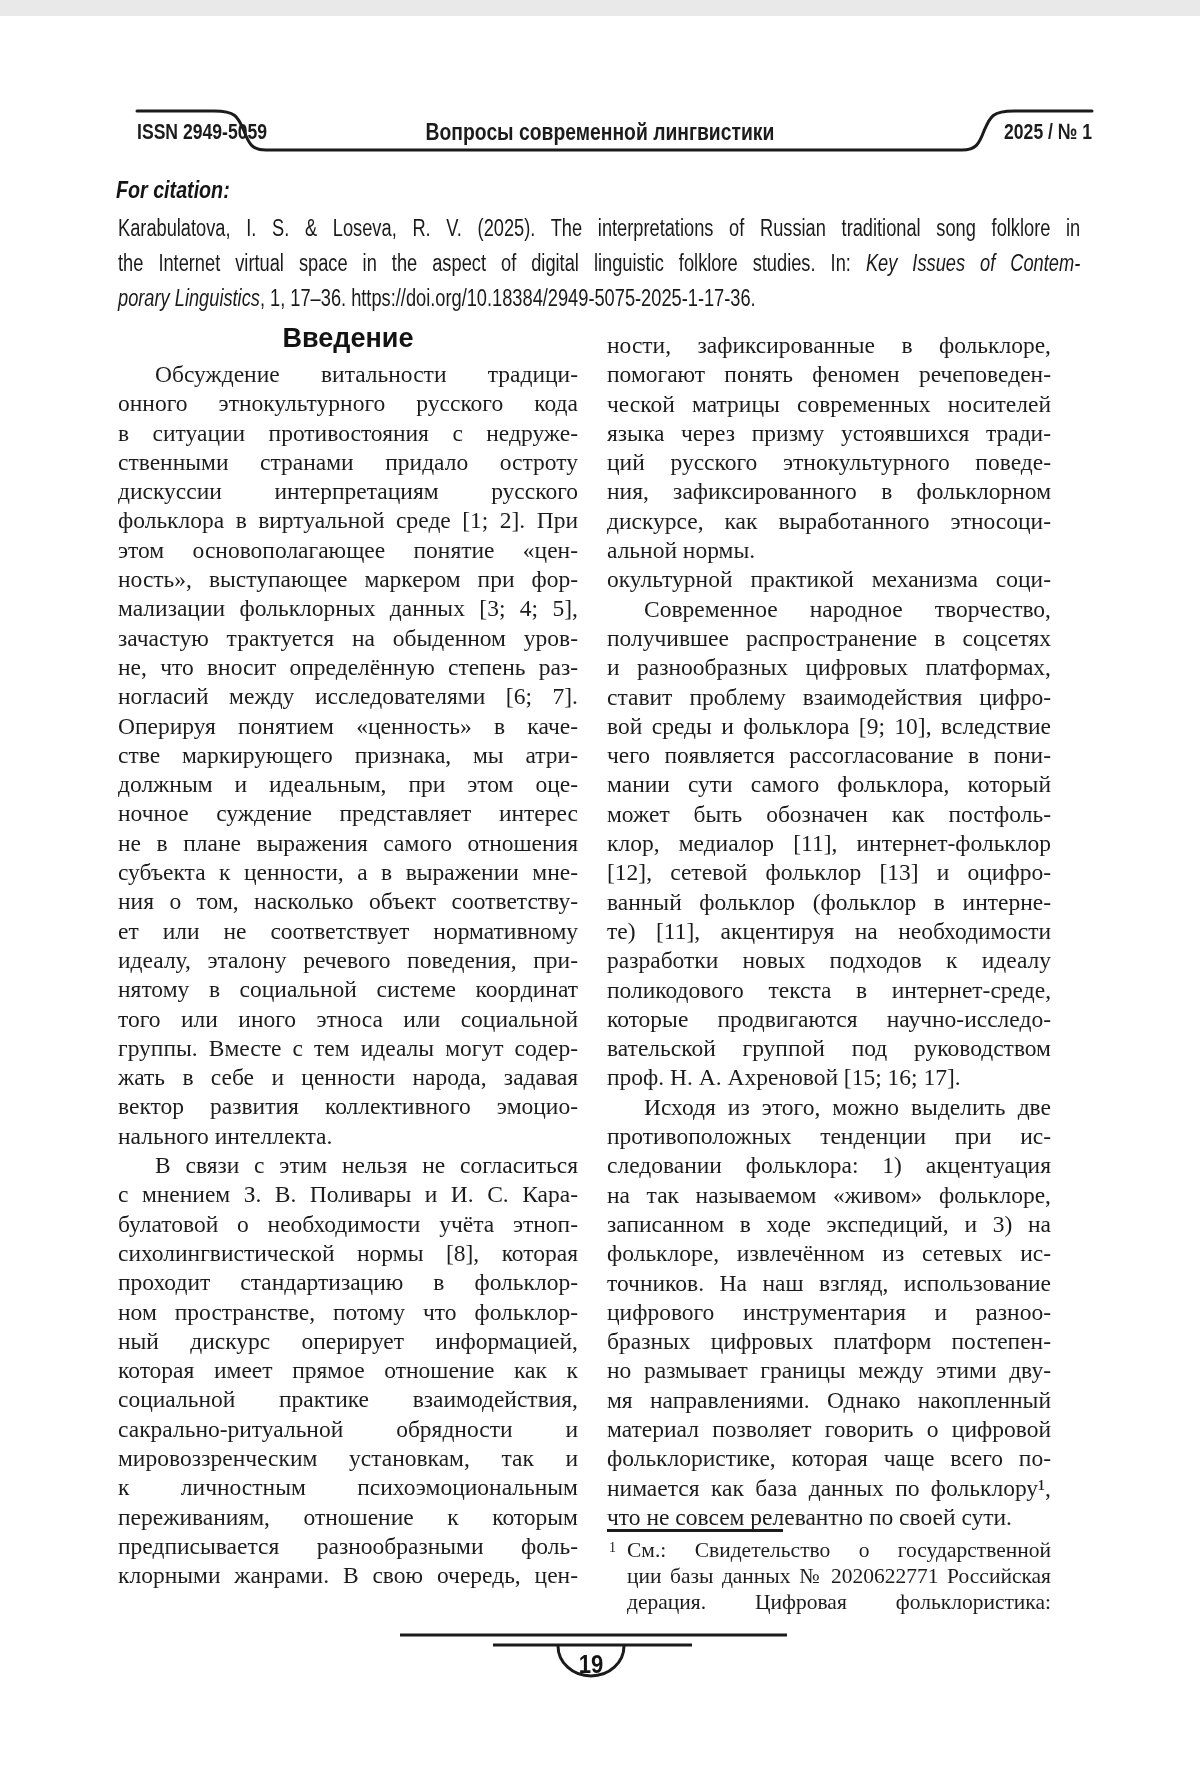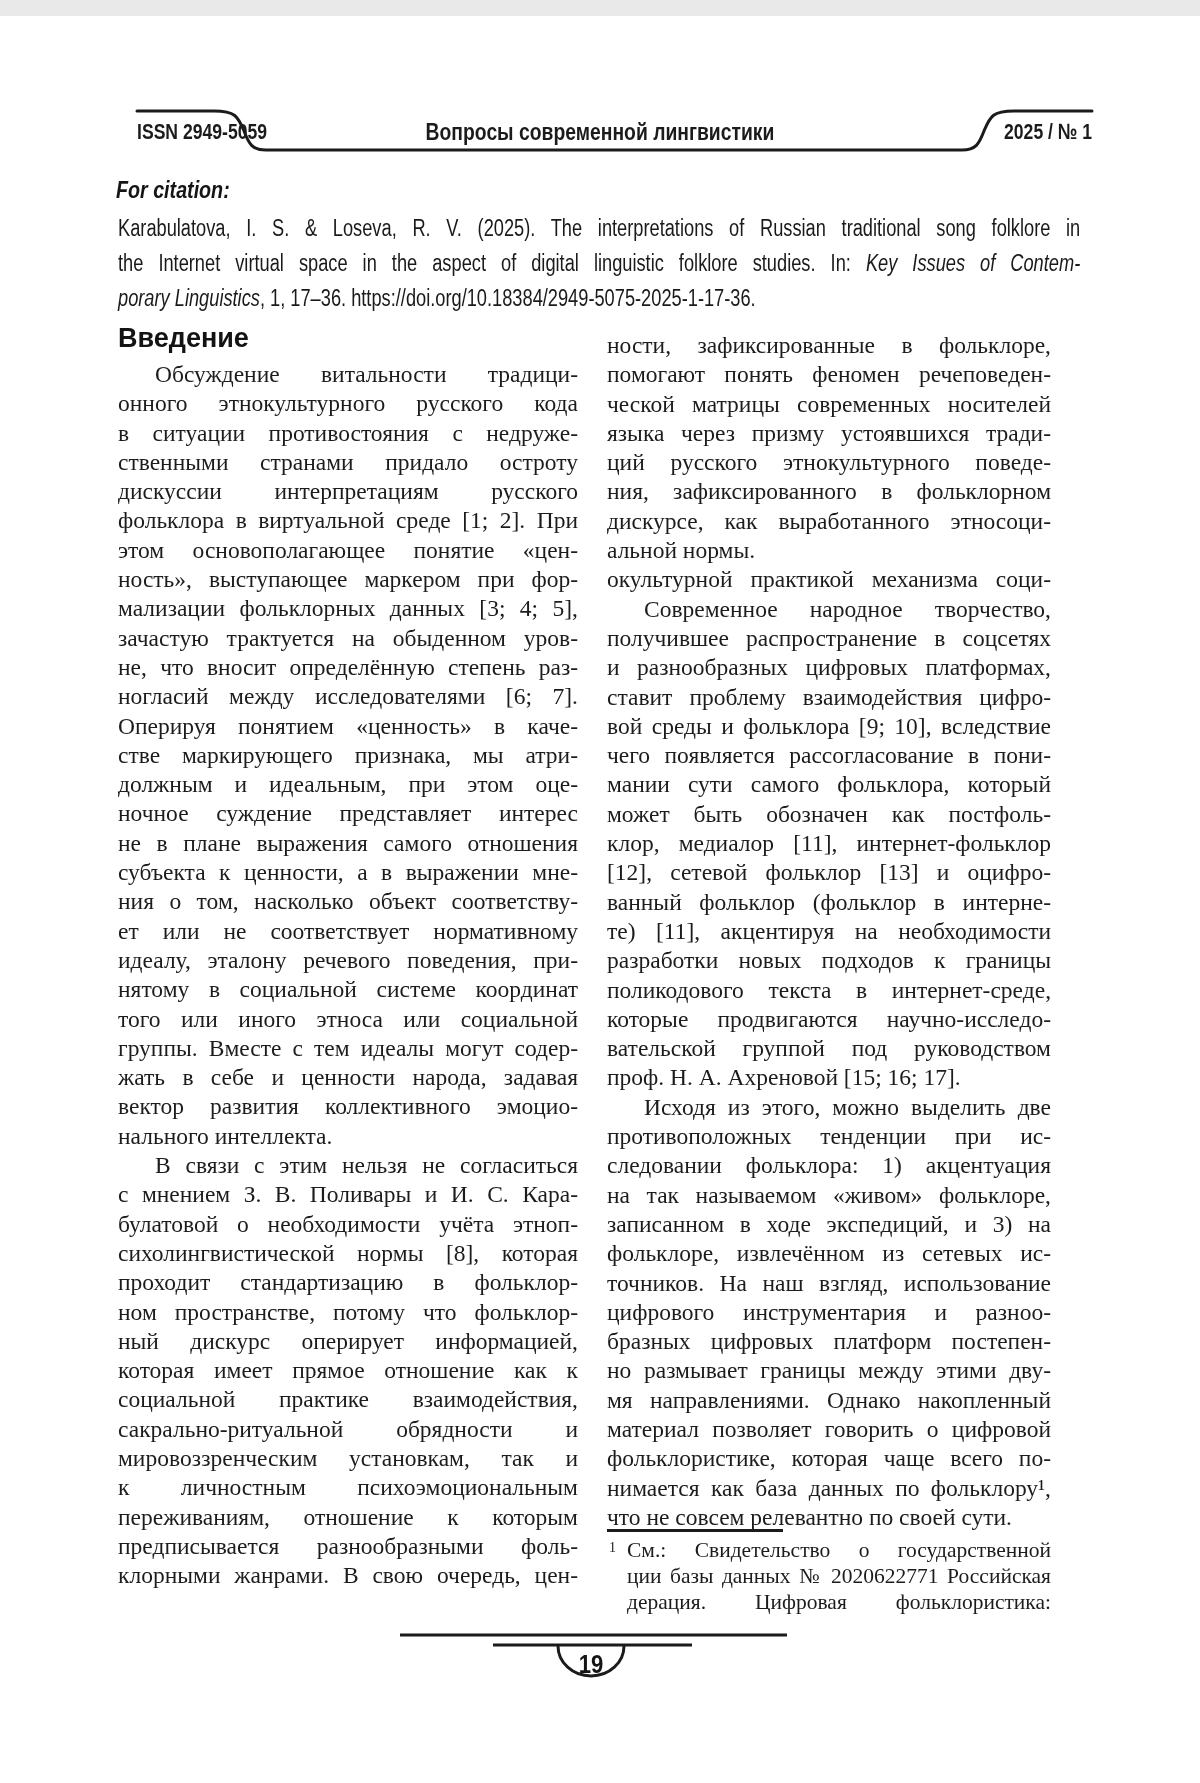--- a/index.html
+++ b/index.html
@@ -30,21 +30,21 @@
     font-size:23.5px;line-height:35px;color:#1a1a1a;
   }
   .cit-line{text-align:justify;text-align-last:justify;}
   .cit-line.no-j{text-align-last:left;}
   .cit-line .it{font-style:italic;}
   
   .col{position:absolute;font-size:23.5px;line-height:29.3px;color:#1c1c1c;}
   .col-left{left:118px;top:303px;width:460px;}
   .col-right{left:607px;top:315px;width:444px;}
   .sec-title{
-    height:41px;line-height:38px;text-align:left;
+    height:41px;line-height:38px;text-align:center;
     font-family:"Liberation Sans","DejaVu Sans",sans-serif;
     font-weight:bold;font-size:27px;color:#131313;
   }
   .bline{height:29.3px;overflow:hidden;text-align:justify;text-align-last:justify;}
   .bline.no-j{text-align-last:left;}
   .bline.ind{text-indent:37px;}
   
   .fn-sep{position:absolute;left:607px;top:1513px;width:176px;height:3px;background:#1b1b1b;}
   .footnote{position:absolute;left:607px;top:1522px;width:444px;font-size:21.5px;line-height:25.8px;color:#1c1c1c;}
   .fn-lines{margin-left:20px;}
@@ -141,21 +141,21 @@
         <div class="bline">и разнообразных цифровых платформах,</div>
         <div class="bline">ставит проблему взаимодействия цифро-</div>
         <div class="bline">вой среды и фольклора [9; 10], вследствие</div>
         <div class="bline">чего появляется рассогласование в пони-</div>
         <div class="bline">мании сути самого фольклора, который</div>
         <div class="bline">может быть обозначен как постфоль-</div>
         <div class="bline">клор, медиалор [11], интернет-фольклор</div>
         <div class="bline">[12], сетевой фольклор [13] и оцифро-</div>
         <div class="bline">ванный фольклор (фольклор в интерне-</div>
         <div class="bline">те) [11], акцентируя на необходимости</div>
-        <div class="bline">разработки новых подходов к границы</div>
+        <div class="bline">разработки новых подходов к идеалу</div>
         <div class="bline">поликодового текста в интернет-среде,</div>
         <div class="bline">которые продвигаются научно-исследо-</div>
         <div class="bline">вательской группой под руководством</div>
         <div class="bline no-j">проф. Н. А. Ахреновой [15; 16; 17].</div>
         <div class="bline ind">Исходя из этого, можно выделить две</div>
         <div class="bline">противоположных тенденции при ис-</div>
         <div class="bline">следовании фольклора: 1) акцентуация</div>
         <div class="bline">на так называемом «живом» фольклоре,</div>
         <div class="bline">записанном в ходе экспедиций, и 3) на</div>
         <div class="bline">фольклоре, извлечённом из сетевых ис-</div>

